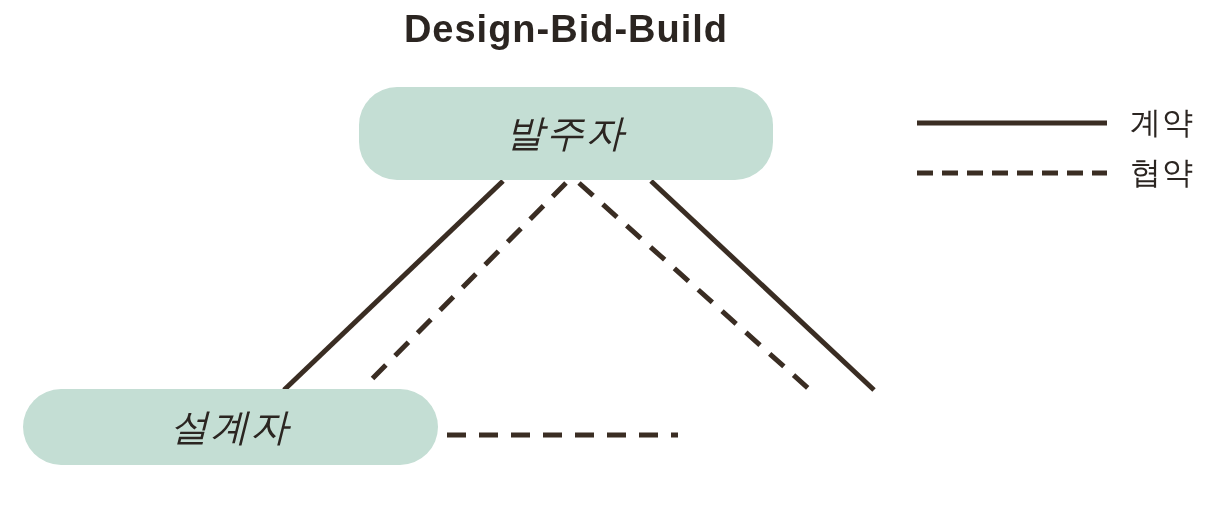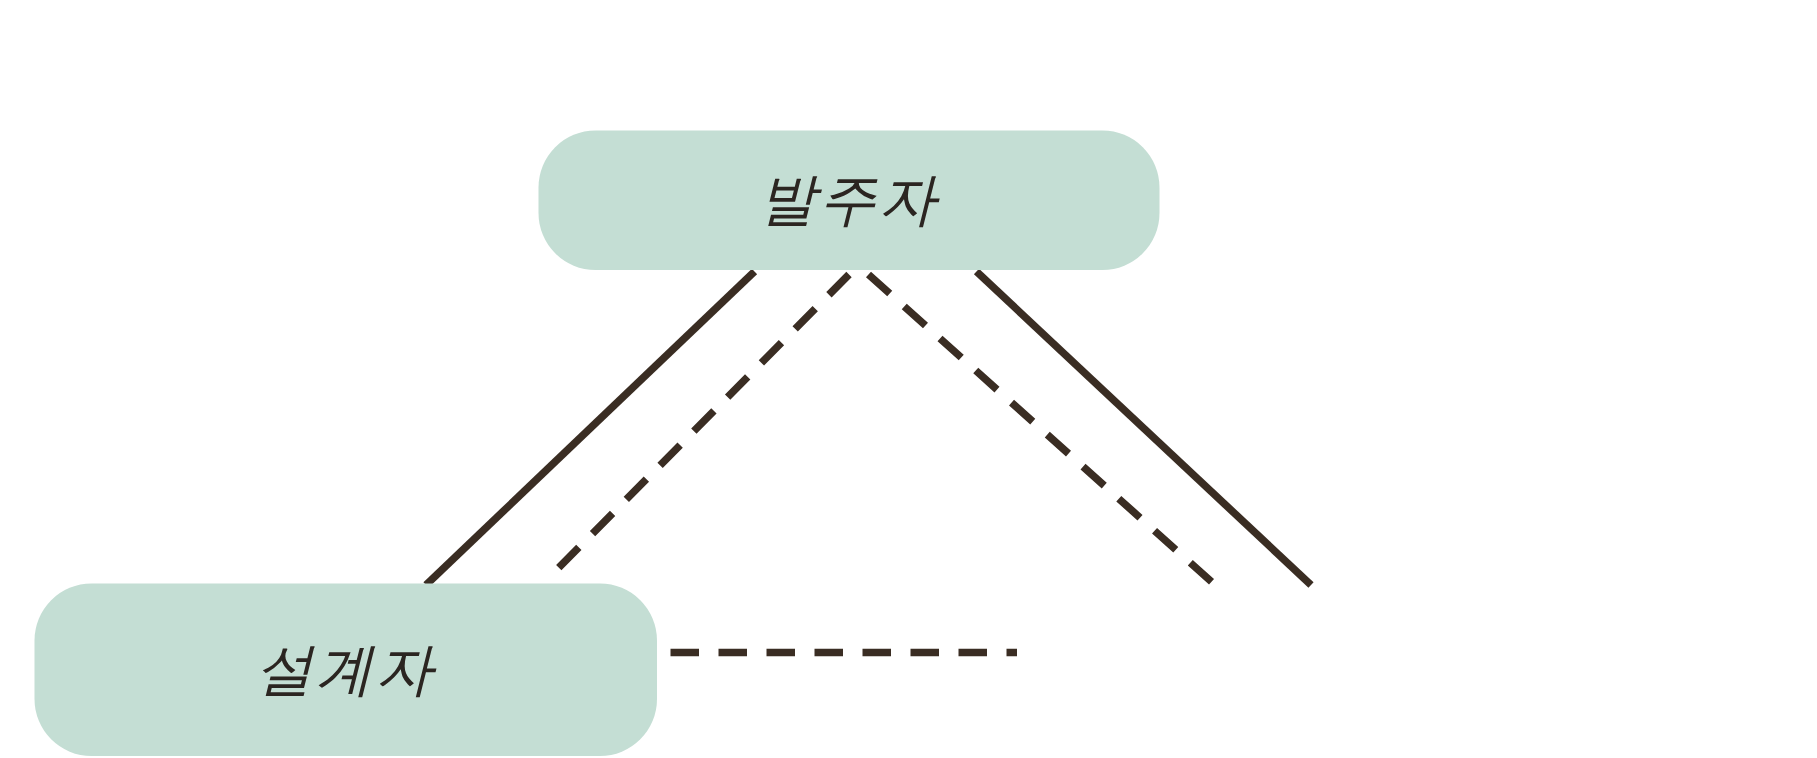--- a/index.html
+++ b/index.html
@@ -24,21 +24,21 @@
   .node{
     position:absolute;
     background:var(--node-fill);
     border-radius:38px;
     display:flex;align-items:center;justify-content:center;
     font-size:38px;color:var(--text);
     letter-spacing:2px;
     font-style:italic;
   }
   .node-owner{left:359px;top:87px;width:414px;height:93px;}
-  .node-designer{left:23px;top:389px;width:415px;height:115px;}
+  .node-designer{left:23px;top:389px;width:415px;height:76px;}
   .node-contractor{left:678px;top:390px;width:414px;height:92px;}
   svg.edges{position:absolute;left:0;top:0;width:1211px;height:505px;pointer-events:none;}
   .edge{stroke:var(--line);stroke-width:5;fill:none;}
   .edge.dashed{stroke-dasharray:19 13;}
   .edge.dashed-legend{stroke-dasharray:16 9;}
   .legend{
     position:absolute;left:917px;top:98px;width:294px;
     display:flex;flex-direction:column;
   }
   .legend-row{
@@ -50,30 +50,45 @@
     font-size:31px;color:var(--text);
     letter-spacing:1px;
     white-space:nowrap;
   }
 </style>
 </head>
 <body>
 
 <div class="canvas">
 
+  <div class="title">Design-Bid-Build</div>
 
   <svg class="edges">
       <line x1="503" y1="181" x2="284" y2="390" class="edge "></line>
       <line x1="566" y1="183" x2="366" y2="385" class="edge dashed"></line>
       <line x1="579" y1="183" x2="809" y2="389" class="edge dashed"></line>
       <line x1="651" y1="181" x2="874" y2="390" class="edge "></line>
       <line x1="447" y1="435" x2="678" y2="435" class="edge dashed"></line>
     </svg>
 
   <div class="node node-owner">
     <span>발주자</span>
   </div>
   <div class="node node-designer">
     <span>설계자</span>
   </div>
 
+  <div class="legend">
+    <div class="legend-row">
+      <svg class="legend-swatch" width="190" height="6">
+        <line class="edge" x1="0" y1="3" x2="190" y2="3"></line>
+      </svg>
+      <span class="legend-label">계약</span>
+    </div>
+    <div class="legend-row">
+      <svg class="legend-swatch" width="190" height="6">
+        <line class="edge dashed-legend" x1="0" y1="3" x2="190" y2="3"></line>
+      </svg>
+      <span class="legend-label">협약</span>
+    </div>
+  </div>
 
 </div>
 
 </body></html>

